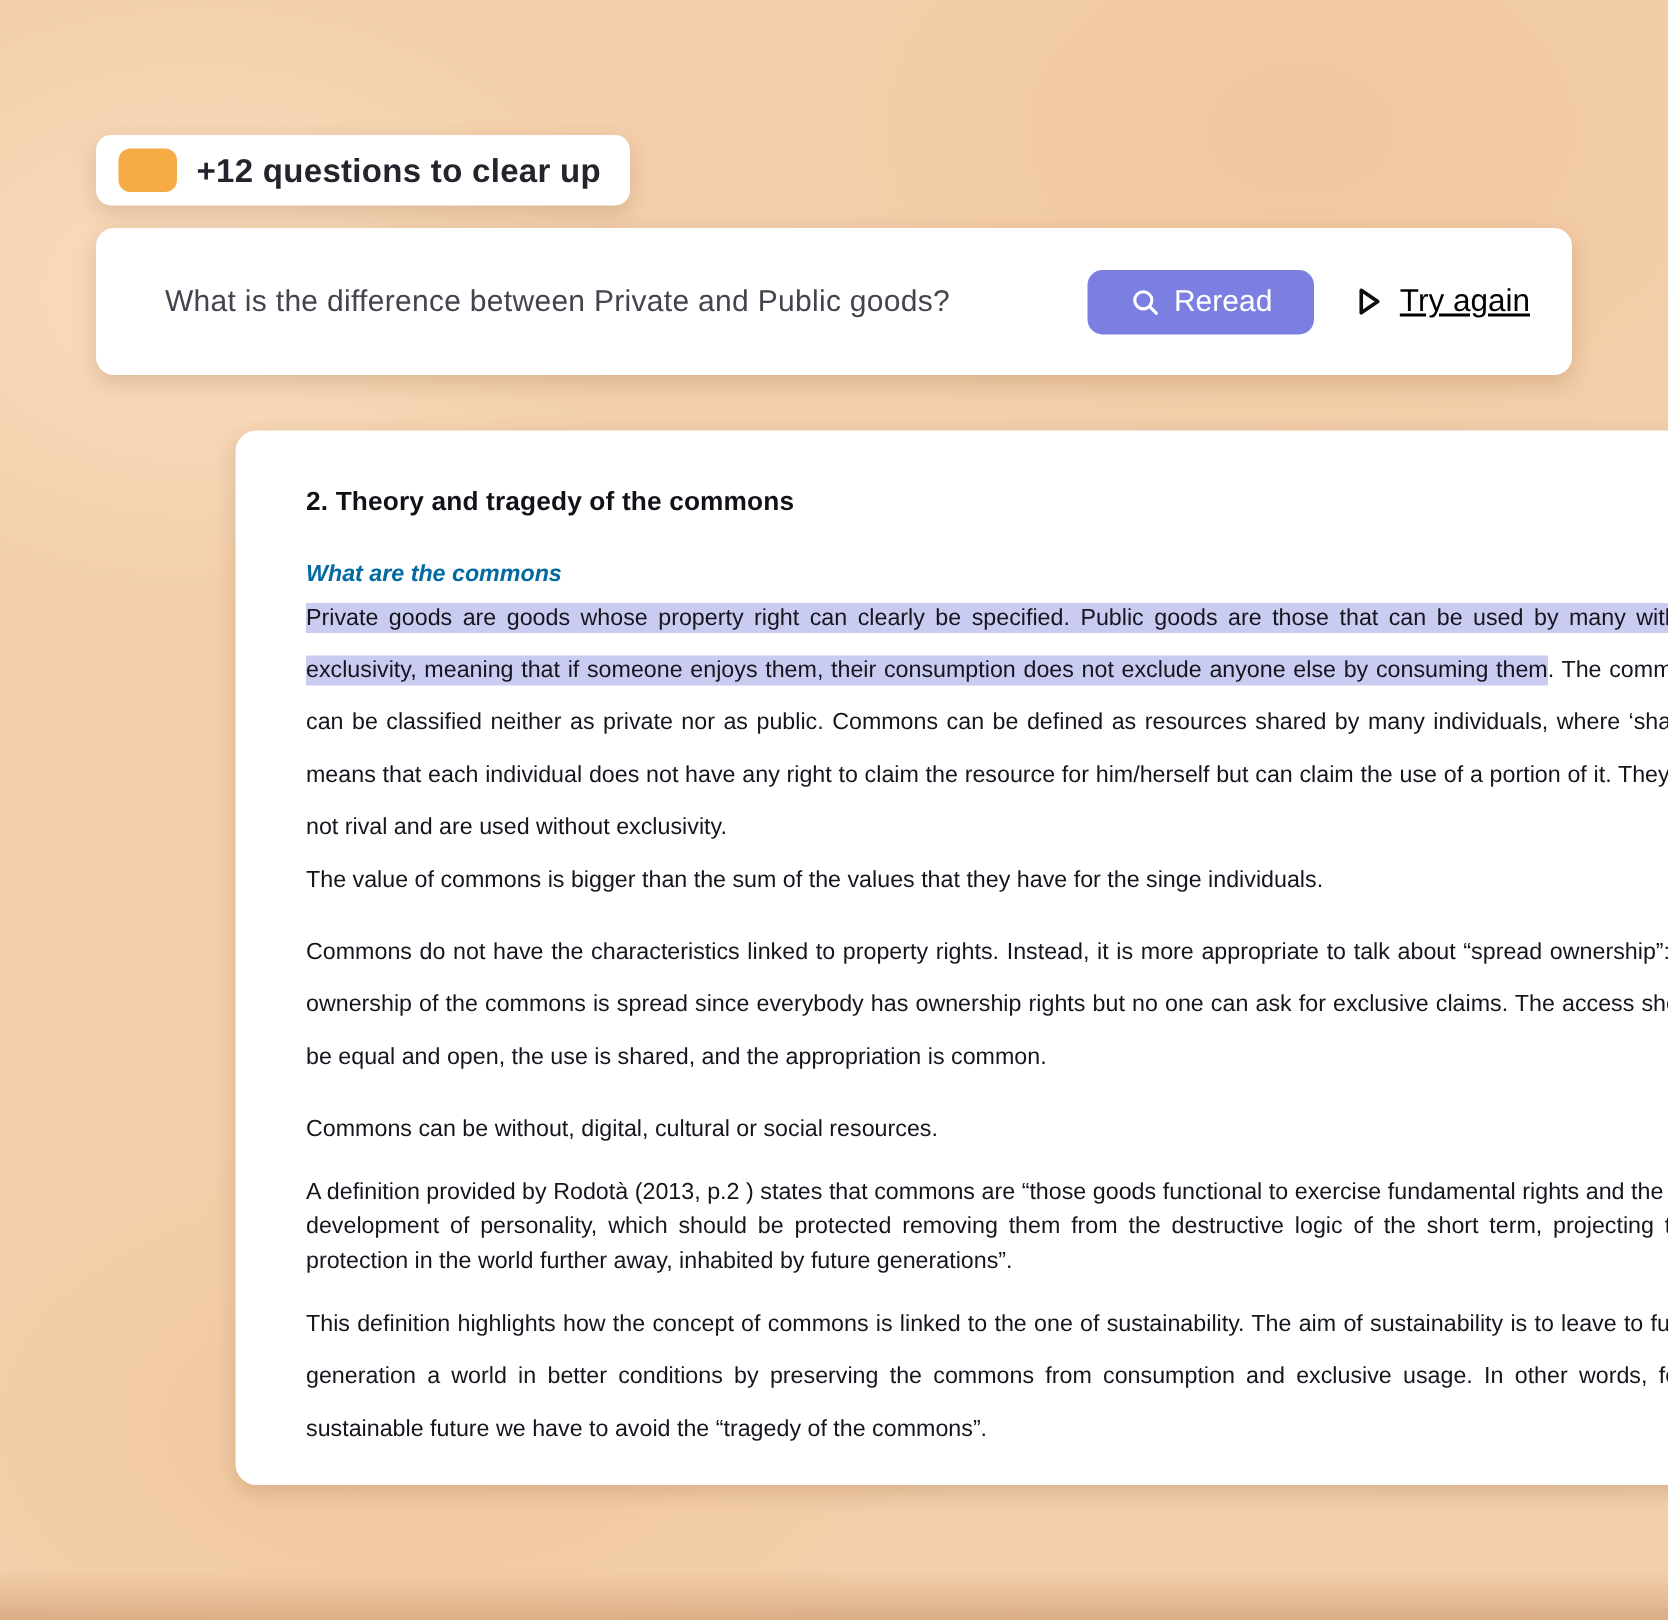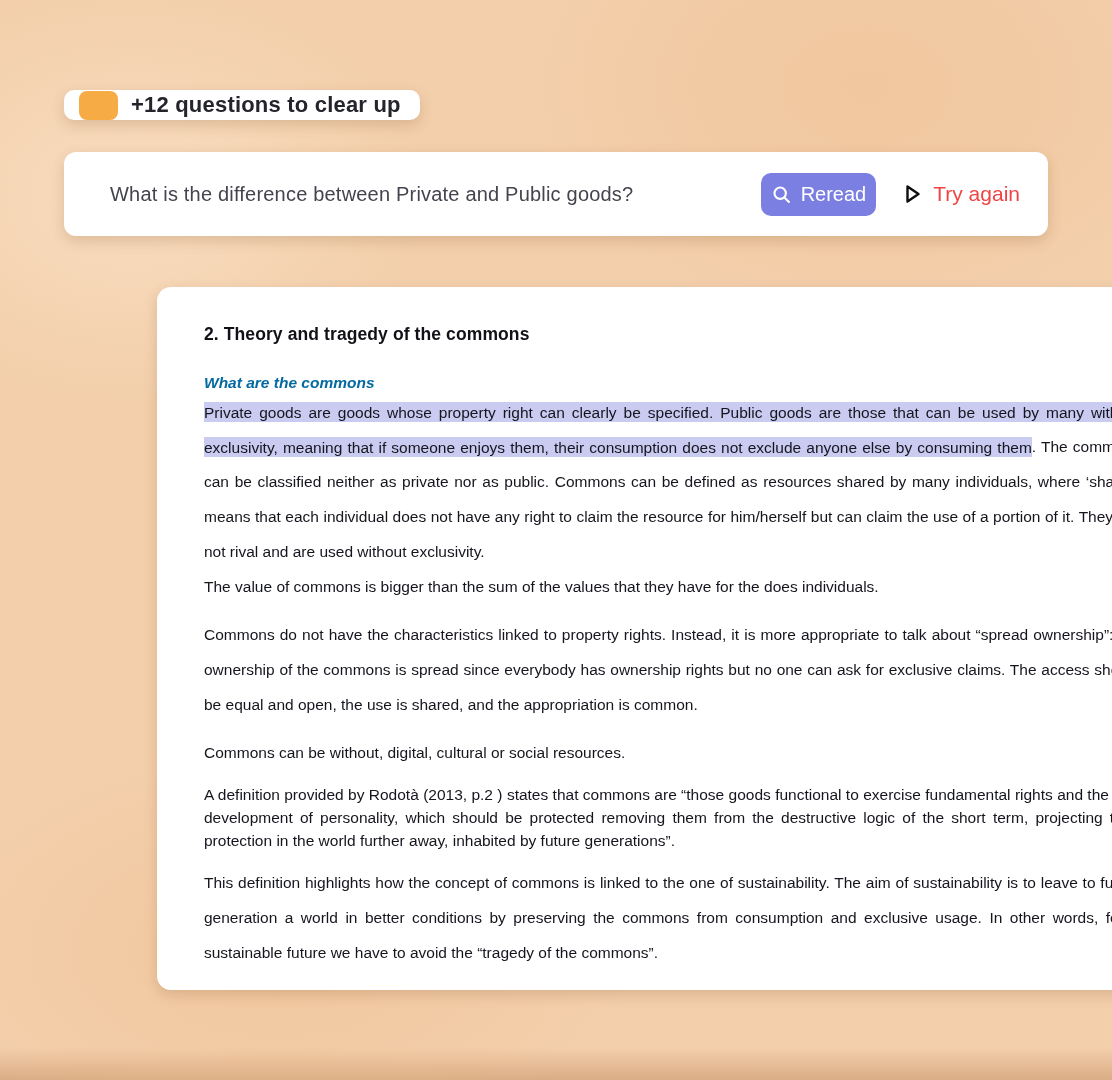--- a/index.html
+++ b/index.html
@@ -18,57 +18,57 @@
       radial-gradient(ellipse 140% 130% at 50% 45%, transparent 60%, rgba(205,140,85,0.30) 100%),
       linear-gradient(to bottom, transparent 97%, rgba(160,95,45,0.30) 100%);
   }
   .card{
     position:absolute;
     background:#ffffff;
     box-shadow:0 5px 14px rgba(120,70,30,0.20);
   }
   
   .badge{
-    left:64px;top:90px;height:30px;
+    left:64px;top:90px;height:47px;
     border-radius:10px;
     display:flex;align-items:center;gap:13px;
     padding:0 19px 0 15px;
   }
   .badge-icon{
     width:39px;height:29px;border-radius:8px;
     background:var(--orange,#f7ab45);
     flex:0 0 auto;
   }
   .badge-label{
     font-size:22px;font-weight:600;color:#24242c;letter-spacing:0.2px;white-space:nowrap;
   }
   
   .qcard{
-    left:64px;top:152px;width:984px;height:84px;
+    left:64px;top:152px;width:984px;height:98px;
     border-radius:12px;
     display:flex;align-items:center;
     padding:0 20px 0 46px;box-sizing:border-box;
   }
   .question{
     flex:1;font-size:20px;color:#44444e;letter-spacing:0.2px;
   }
   .reread-btn{
     display:flex;align-items:center;gap:9px;
     background:var(--accent,#7b7fe2);
     border:none;border-radius:10px;
     color:#ffffff;font-family:inherit;
     font-size:20px;font-weight:500;
-    padding:10px 10px;cursor:pointer;
+    padding:10px 28px;cursor:pointer;
     flex:0 0 auto;
   }
   .try-btn{
     display:flex;align-items:center;gap:9px;
     background:transparent;border:none;cursor:pointer;
-    font-family:inherit;font-size:21px;font-weight:500;color:#ef4444;
-    margin-left:16px;padding:6px 8px;flex:0 0 auto;
+    font-family:inherit;font-size:21px;font-weight:500;color:#000000;
+    margin-left:16px;padding:6px 8px;flex:0 0 auto;text-decoration:underline;
   }
   .icon-svg{display:block;}
   
   .doc{
     left:157px;top:287px;width:1039px;height:703px;
     border-radius:14px;
     padding:37px 56px 0 47px;box-sizing:border-box;
     overflow:hidden;
   }
   .doc-heading{
@@ -124,21 +124,21 @@
       </span>
       <span>Try again</span>
     </button>
   </div>
 
   <div class="card doc">
     <div class="doc-heading">2. Theory and tragedy of the commons</div>
     <div class="doc-subheading">What are the commons</div>
     <div class="doc-body">
         <p class="tight"><span class="highlight">Private goods are goods whose property right can clearly be specified. Public goods are those that can be used by many without exclusivity, meaning that if someone enjoys them, their consumption does not exclude anyone else by consuming them</span><span>. The commons can be classified neither as private nor as public. Commons can be defined as resources shared by many individuals, where ‘shared’ means that each individual does not have any right to claim the resource for him/herself but can claim the use of a portion of it. They are not rival and are used without exclusivity.</span></p>
-        <p><span>The value of commons is bigger than the sum of the values that they have for the does individuals.</span></p>
+        <p><span>The value of commons is bigger than the sum of the values that they have for the singe individuals.</span></p>
         <p><span>Commons do not have the characteristics linked to property rights. Instead, it is more appropriate to talk about “spread ownership”: the ownership of the commons is spread since everybody has ownership rights but no one can ask for exclusive claims. The access should be equal and open, the use is shared, and the appropriation is common.</span></p>
         <p><span>Commons can be without, digital, cultural or social resources.</span></p>
         <p class="quote"><span>A definition provided by Rodotà (2013, p.2 ) states that commons are </span><span class="italic">“those goods functional to exercise fundamental rights and the free development of personality, which should be protected removing them from the destructive logic of the short term, projecting their protection in the world further away, inhabited by future generations”</span><span>.</span></p>
         <p><span>This definition highlights how the concept of commons is linked to the one of sustainability. The aim of sustainability is to leave to future generation a world in better conditions by preserving the commons from consumption and exclusive usage. In other words, for a sustainable future we have to avoid the “tragedy of the commons”.</span></p>
       </div>
   </div>
 
 </div>
 
 </body></html>

